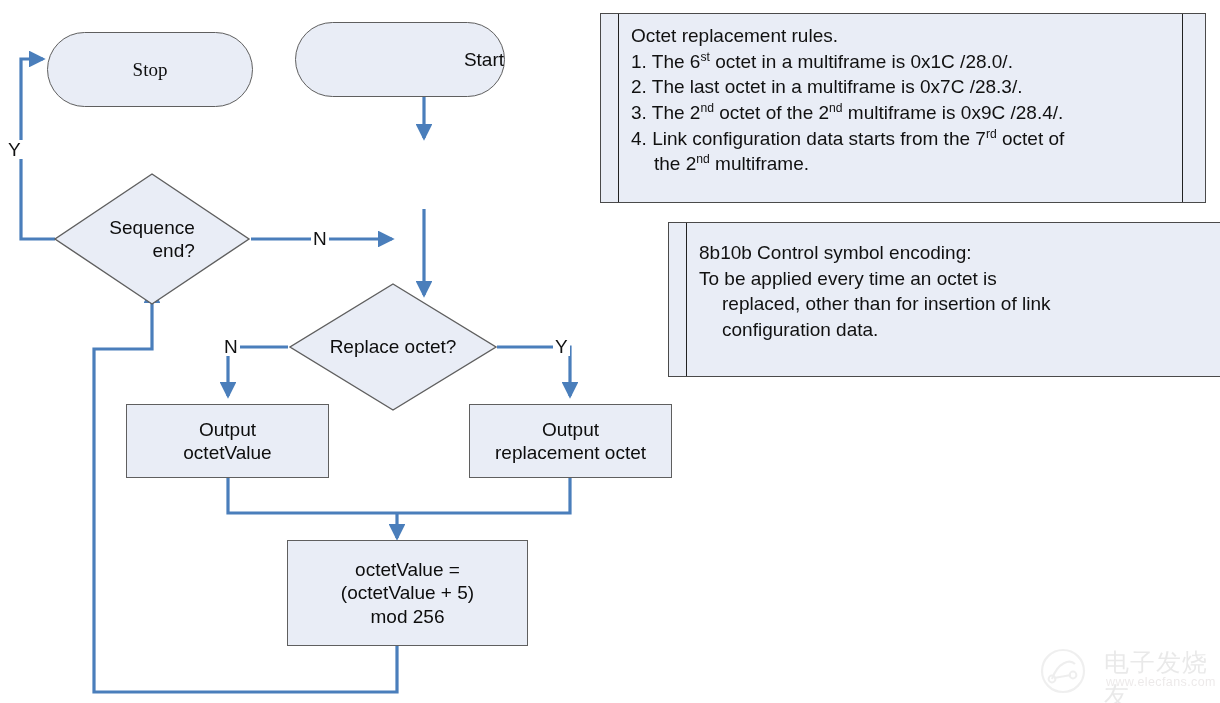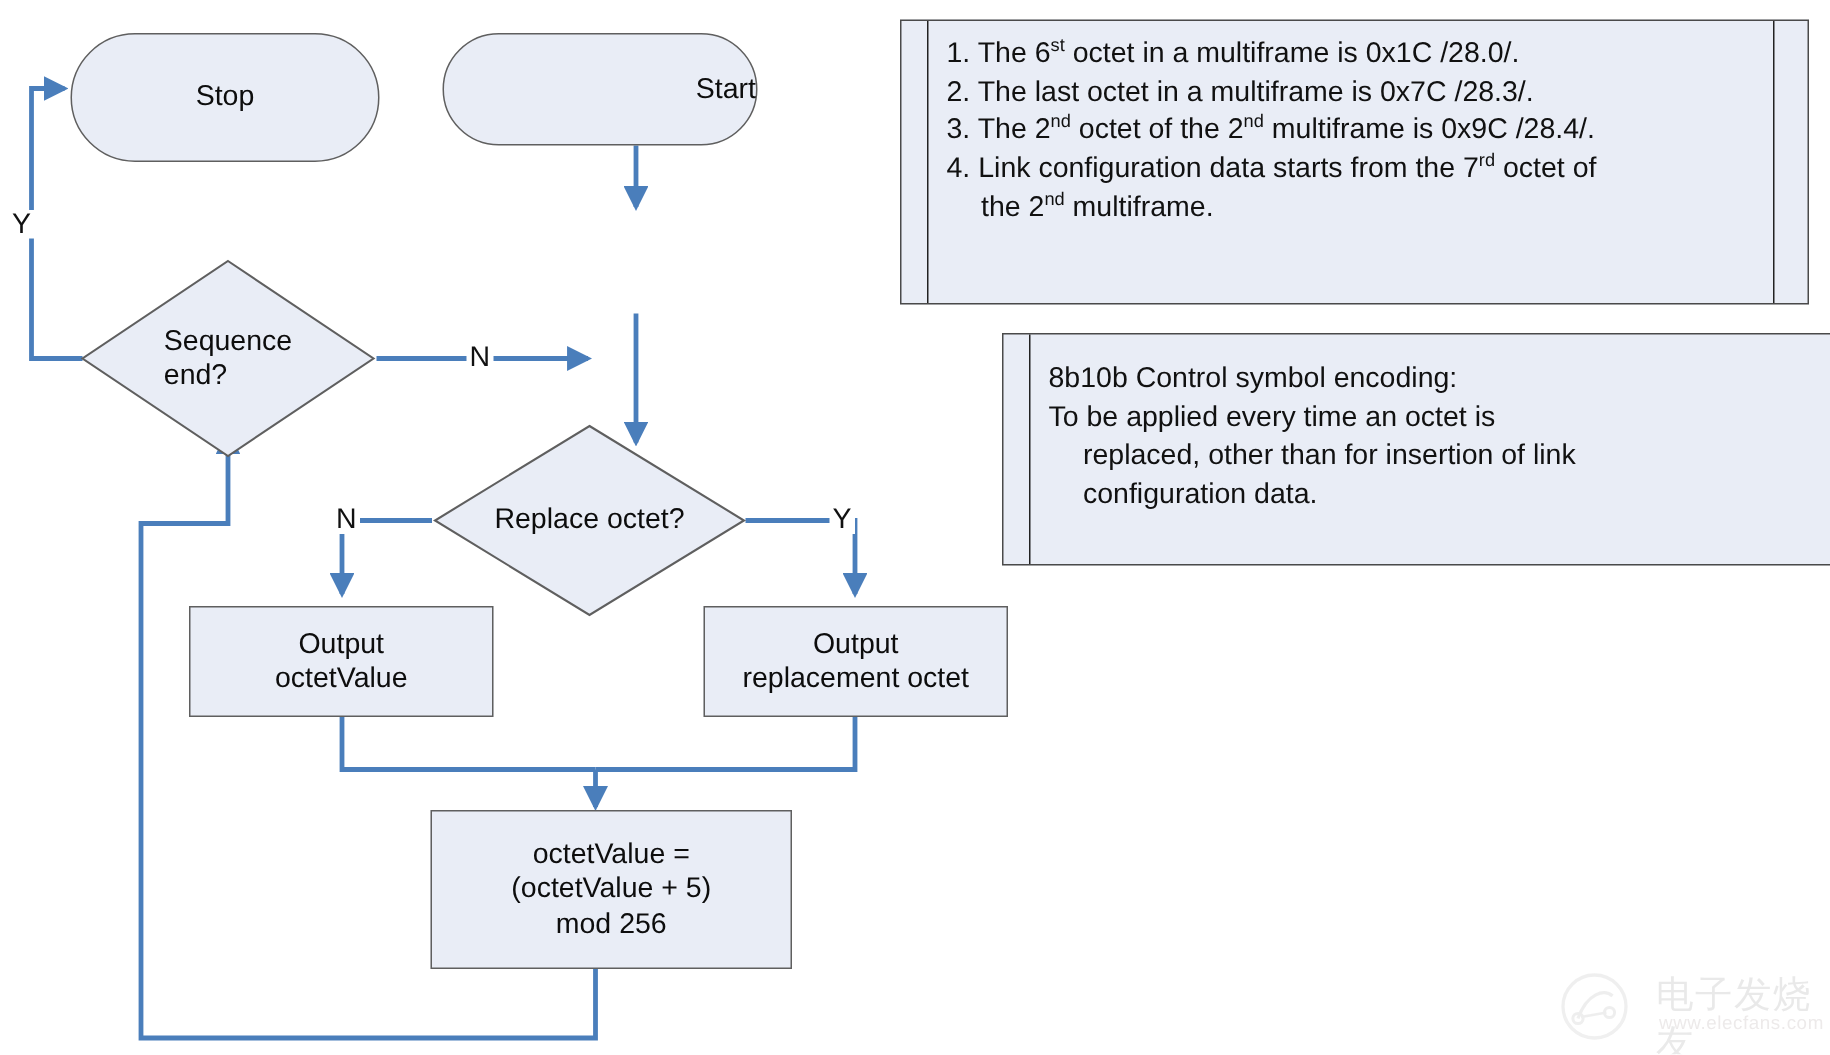--- a/index.html
+++ b/index.html
@@ -48,21 +48,21 @@
     overflow: visible;
   }
   .diamond-label {
     position: absolute;
     left: 0; top: 0;
     width: 100%;
     height: 100%;
     display: flex;
     align-items: center;
     justify-content: center;
-    text-align: left;
+    text-align: right;
     font-size: 19px;
     line-height: 1.22;
     color: #0d0d0d;
     pointer-events: none;
   }
 
   
   #wires {
     position: absolute;
     left: 0; top: 0;
@@ -183,21 +183,21 @@
       <path d="M 228 478 L 228 513 L 397 513"></path>
 
       <path d="M 570 478 L 570 513 L 397 513"></path>
 
       <path d="M 397 513 L 397 538" marker-end="url(#arrow)"></path>
 
       <path d="M 397 646 L 397 692 L 94 692 L 94 349 L 152 349 L 152 289" marker-end="url(#arrow)"></path>
     </g>
   </svg>
 
-  <div class="node terminator" style="left:47px; top:22px; width:206px; height:86px;">
+  <div class="node terminator" style="left:47px; top:32px; width:206px; height:75px;font-family:Liberation Serif, serif;">
     <span>Stop</span>
   </div>
 
   <div class="node terminator" style="left:295px; top:22px; width:210px; height:75px;justify-content:flex-end;">
     <span>Start</span>
   </div>
 
 
   <div class="diamond-wrap" style="left:53px; top:172px; width:198px; height:134px;">
     <svg width="198" height="134" viewBox="0 0 198 134">
@@ -244,20 +244,21 @@
 
   <div class="edge-label" style="left:6px; top:140px;">Y</div>
   <div class="edge-label" style="left:311px; top:229px;">N</div>
   <div class="edge-label" style="left:222px; top:337px;">N</div>
   <div class="edge-label" style="left:553px; top:337px;">Y</div>
 
   <div class="note" style="left:600px; top:13px; width:606px; height:190px;">
     <span class="rail-l"></span>
     <span class="rail-r"></span>
     <div class="note-body">
+      <p>Octet replacement rules.</p>
 
       <p class="item">
         <span>1.</span>
         <span>The 6</span><sup>st</sup><span> octet in a multiframe is 0x1C /28.0/.</span>
       </p>
 
       <p class="item">
         <span>2.</span>
         <span>The last octet in a multiframe is 0x7C /28.3/.</span>
       </p>

